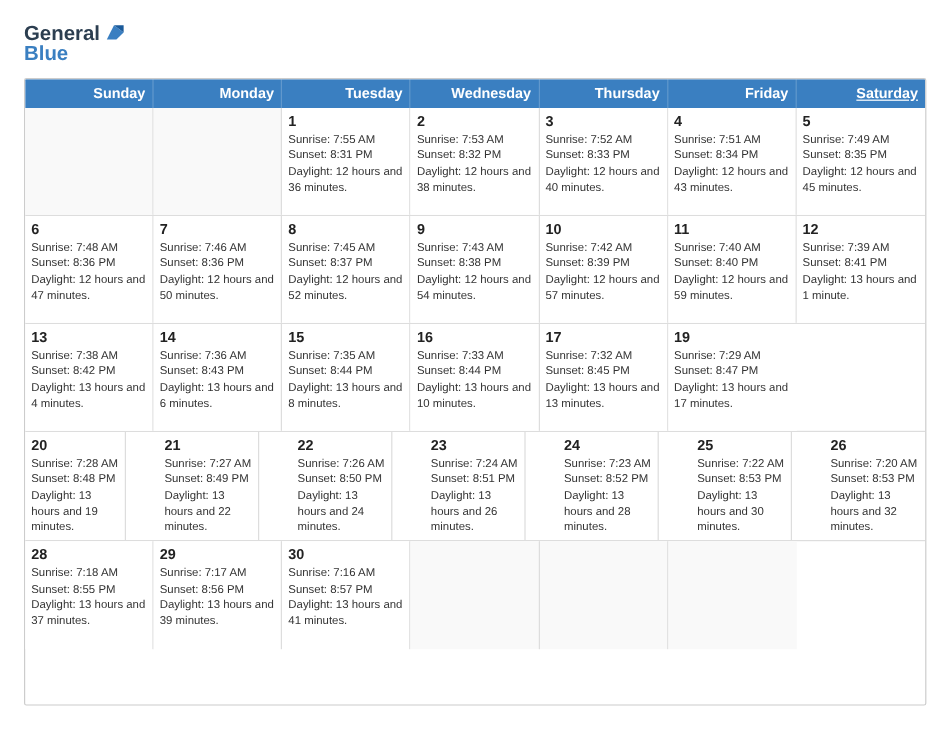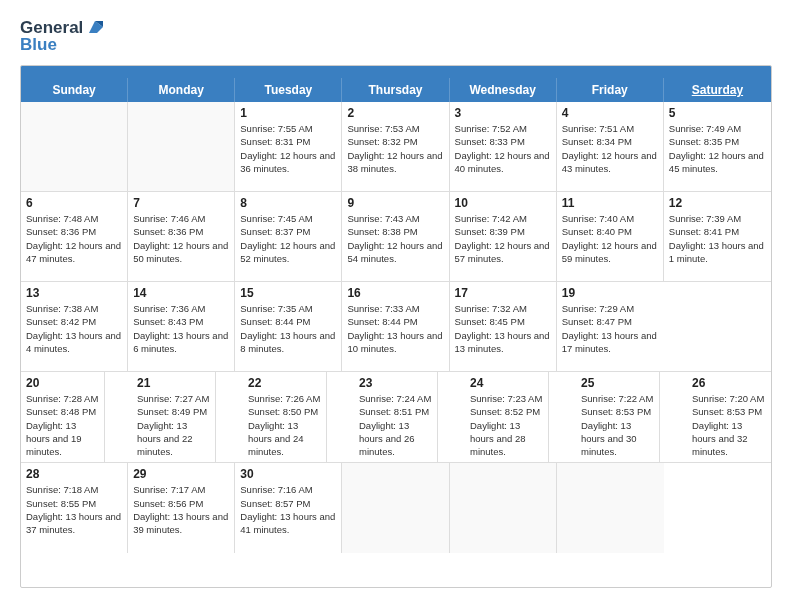--- a/index.html
+++ b/index.html
@@ -49,23 +49,22 @@
     .cal-header {
       display: grid;
       grid-template-columns: repeat(7, 1fr);
       background: #3a7fc1;
     }
     .cal-header-cell {
       color: white;
       font-size: 12px;
       font-weight: bold;
       padding: 5px 6px;
-      text-align: center;
+      text-align: right;
       border-right: 1px solid rgba(255,255,255,0.2);
-      margin-top: 12px;
     }
     .cal-header-cell:last-child { border-right: none; text-decoration: underline; }
     .cal-row {
       display: grid;
       grid-template-columns: repeat(7, 1fr);
       border-bottom: 1px solid #ddd;
       flex: 1;
     }
     .cal-row:last-child { border-bottom: none; }
     .cal-cell {
@@ -114,22 +113,22 @@
       <div class="calendar-title"></div>
       <div class="calendar-subtitle"></div>
     </div>
   </div>
 
   <div class="calendar">
     <div class="cal-header">
     <div class="cal-header-cell">Sunday</div>
         <div class="cal-header-cell">Monday</div>
         <div class="cal-header-cell">Tuesday</div>
+        <div class="cal-header-cell">Wednesday</div>
         <div class="cal-header-cell">Thursday</div>
-        <div class="cal-header-cell">Wednesday</div>
         <div class="cal-header-cell">Friday</div>
         <div class="cal-header-cell">Saturday</div>
       </div>
     <div class="cal-rows-container">
     <div class="cal-row" style="min-height: 90px;">
           <div class="cal-cell empty"></div>
           <div class="cal-cell empty"></div>
           <div class="cal-cell">
             <div class="day-num">1</div>
             <div class="day-info">Sunrise: 7:55 AM<br>Sunset: 8:31 PM<br>Daylight: 12 hours and 36 minutes.</div>

